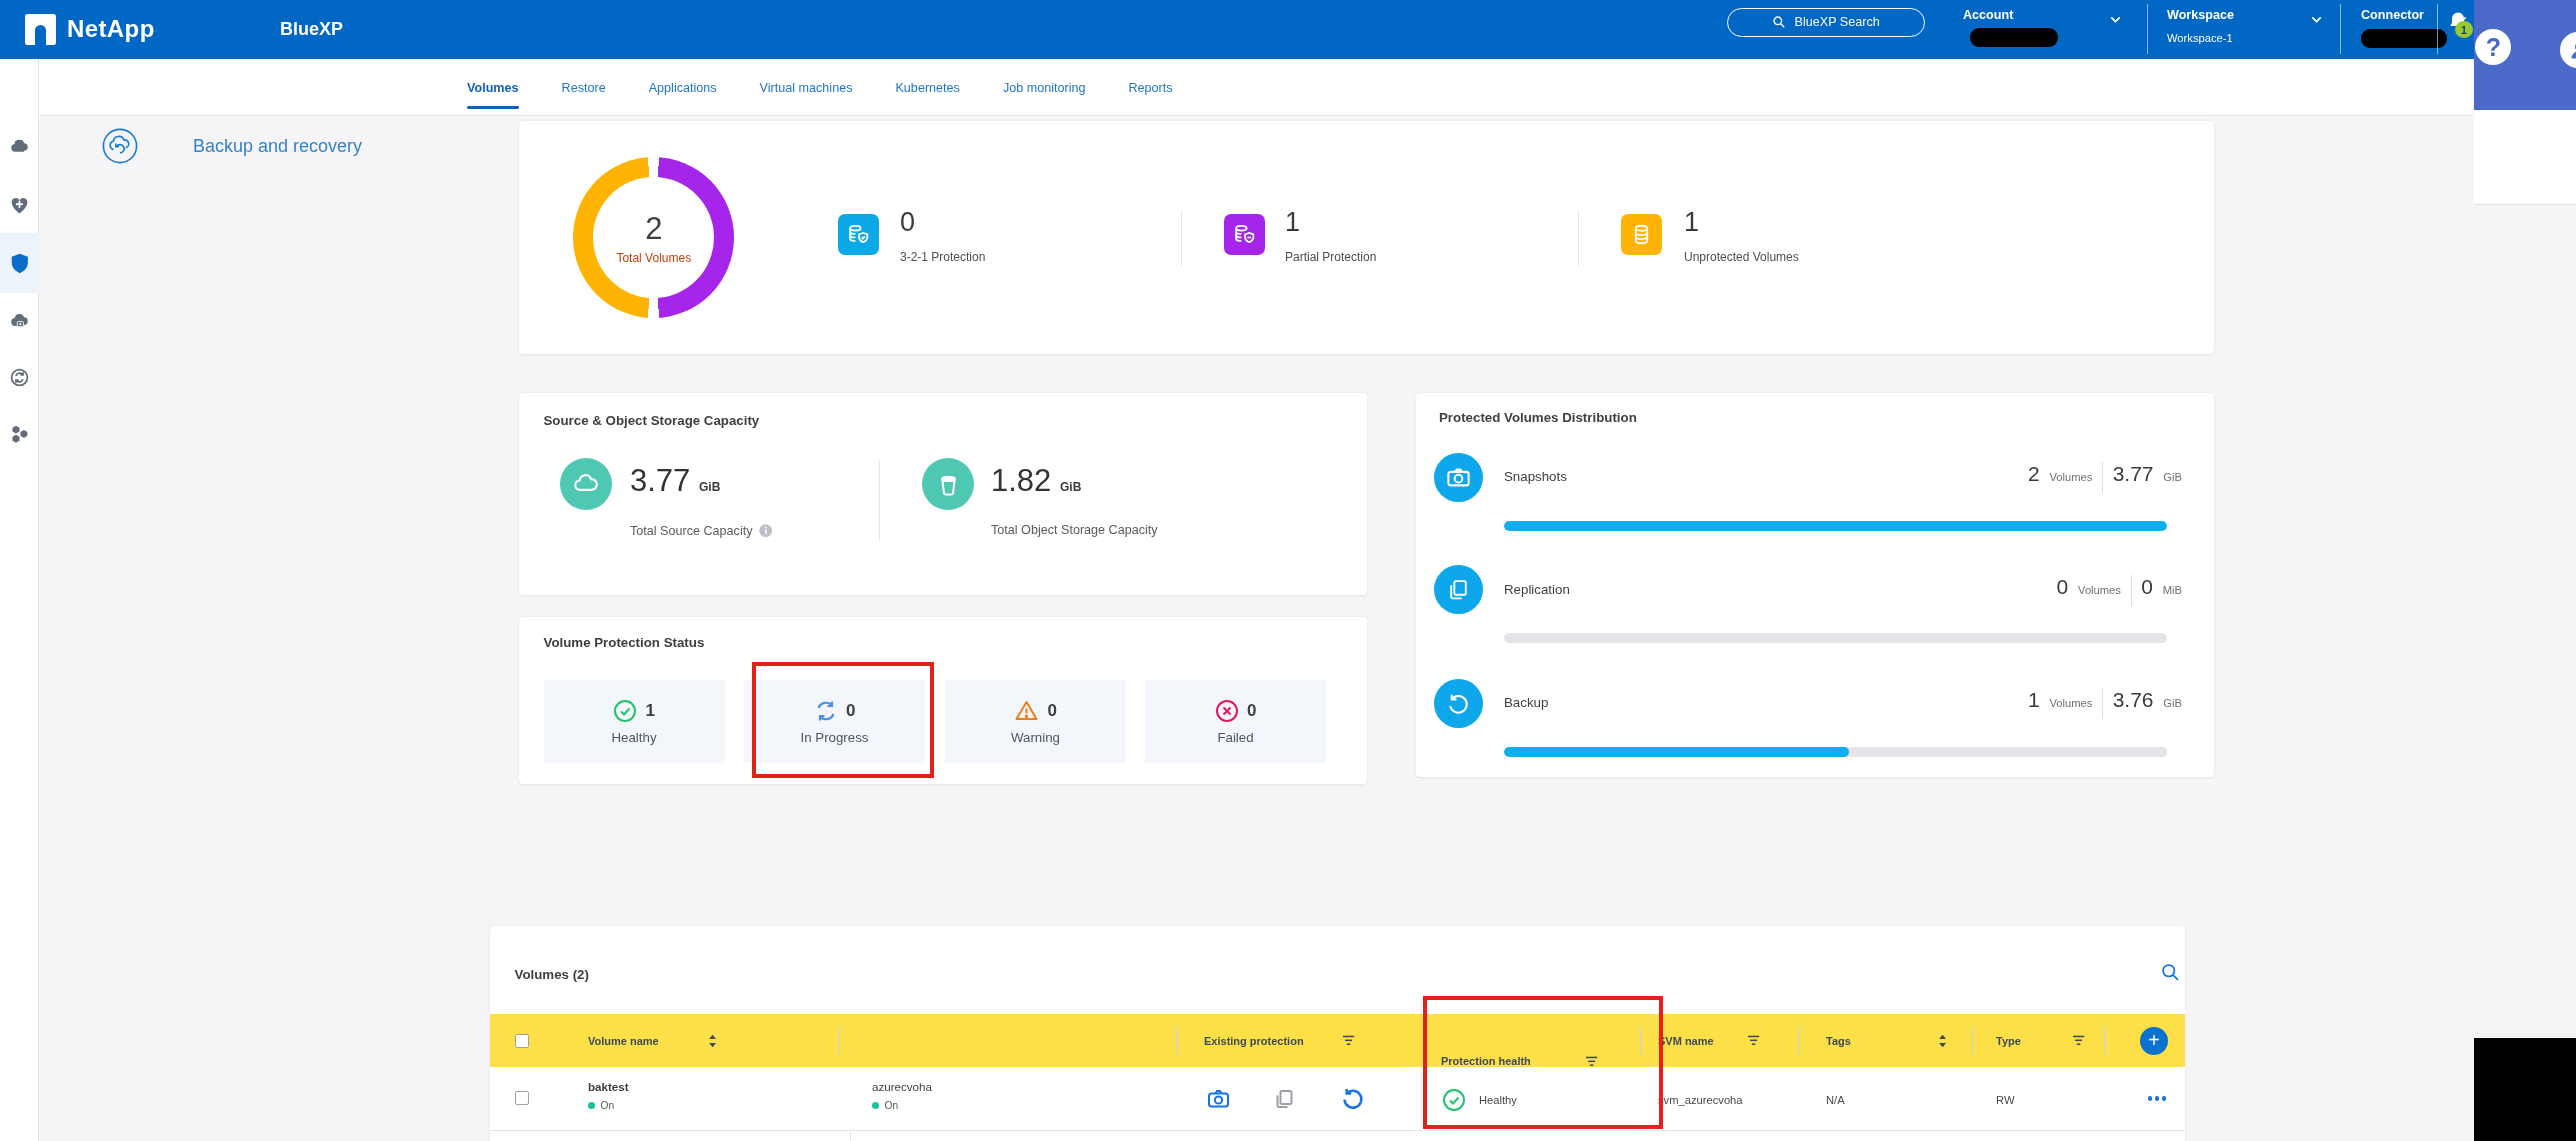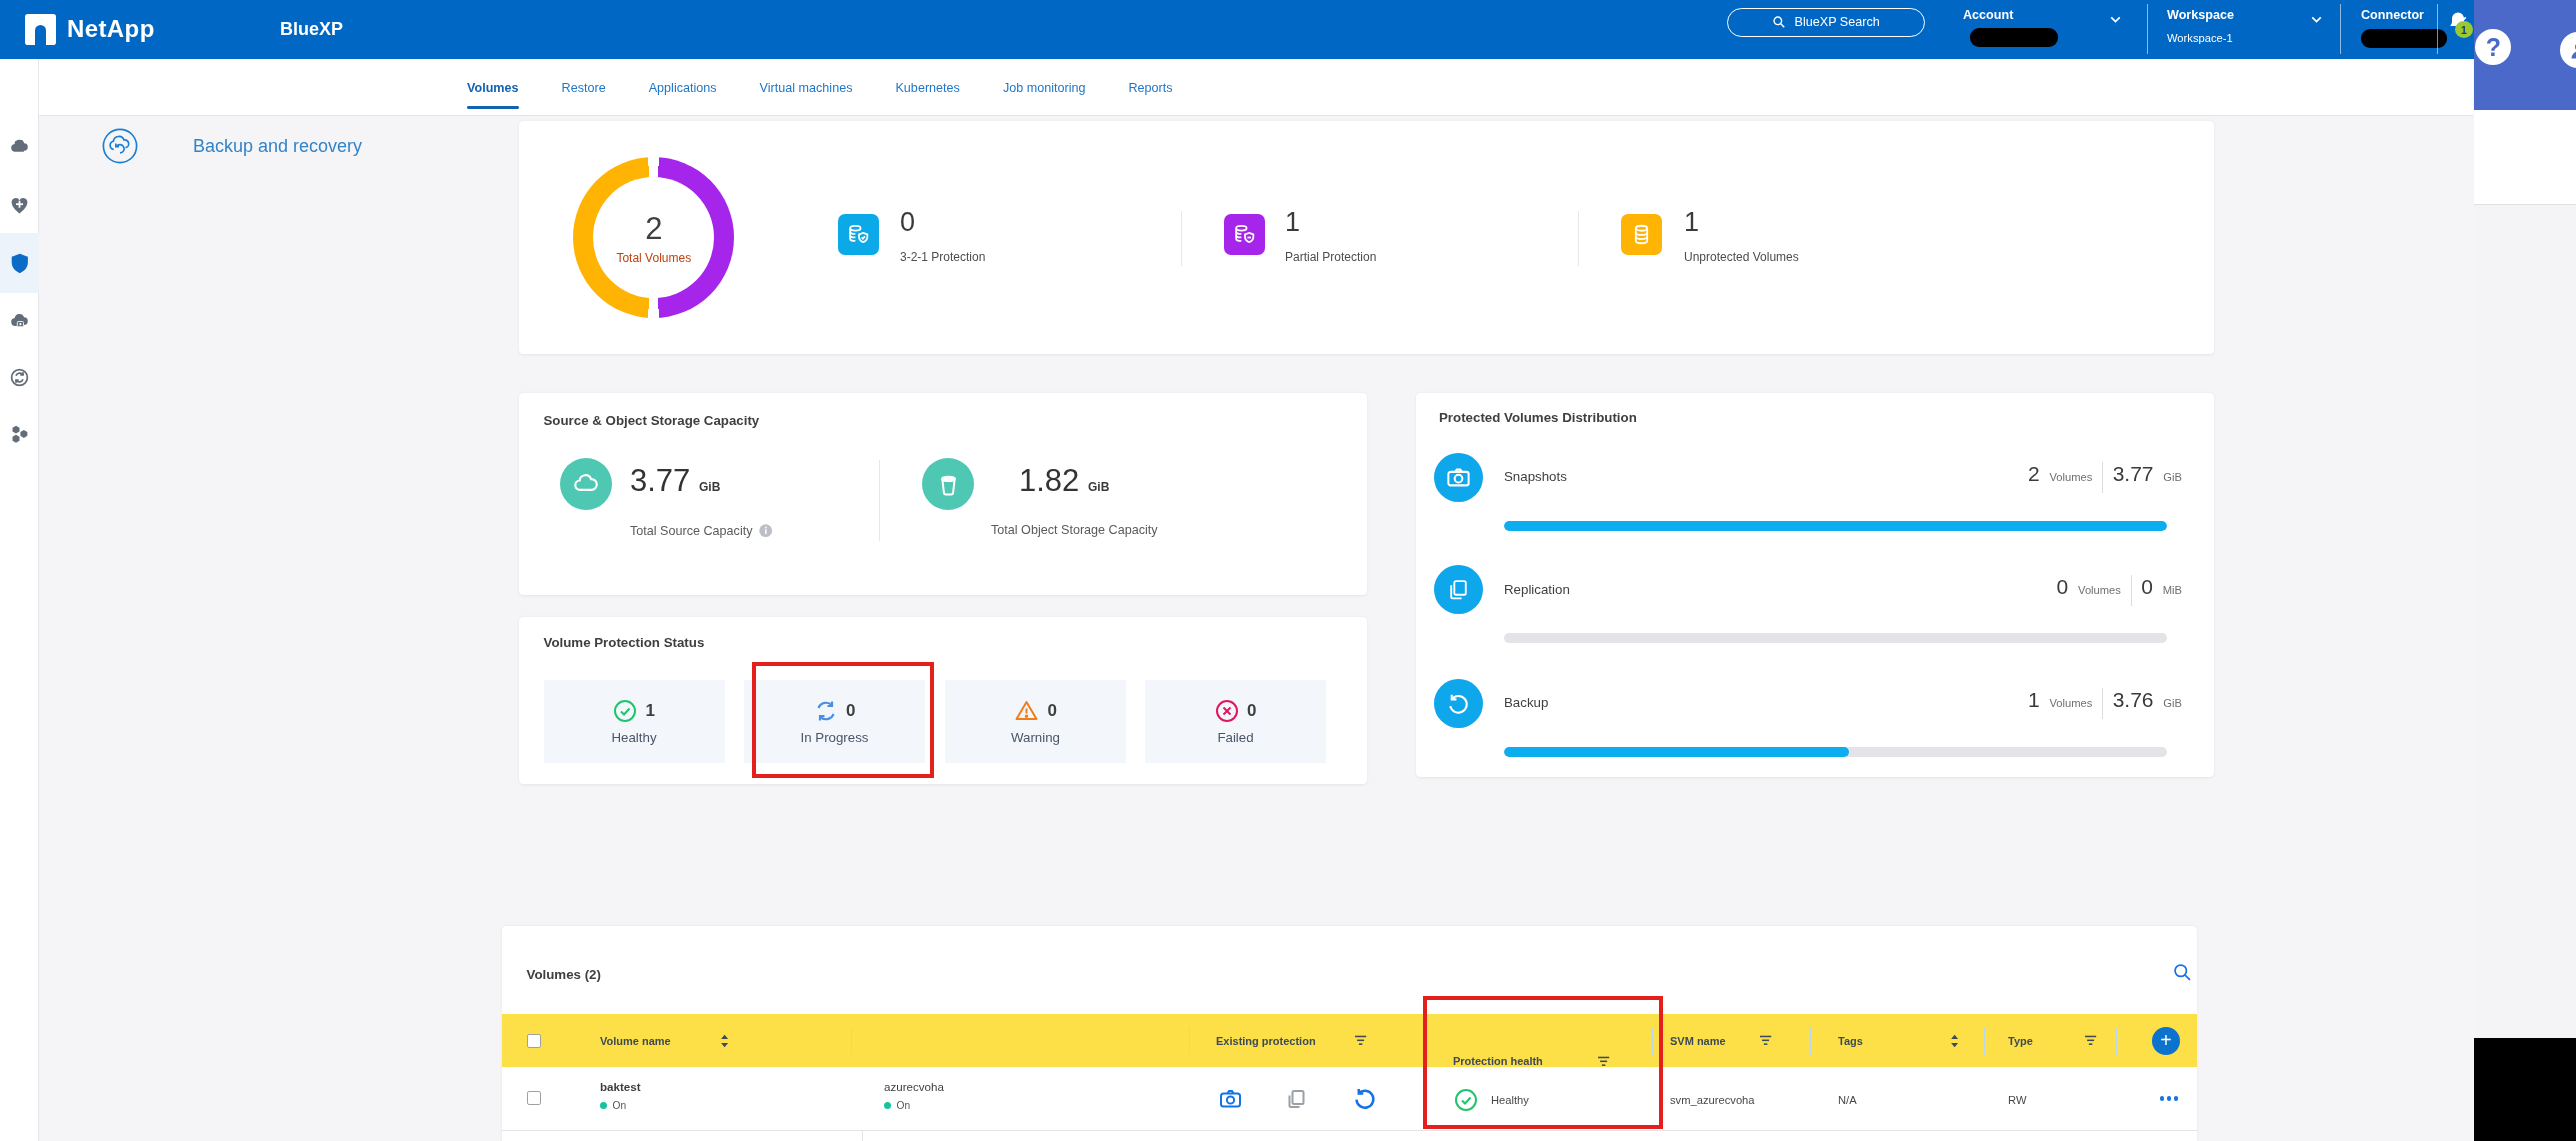--- a/index.html
+++ b/index.html
@@ -285,21 +285,21 @@
     </div>
 
     <div class="v-sep" style="left:360px; top:67px; height:81px;"></div>
 
     <div class="teal-circle" style="left:403px; top:65px;">
       <svg width="27" height="27" viewBox="0 0 24 24" fill="none" stroke="#fff" stroke-width="1.8">
           <path d="M6.5 7h11l-1.4 12.2a1.8 1.8 0 0 1-1.8 1.6H9.7a1.8 1.8 0 0 1-1.8-1.6L6.5 7z"></path>
           <ellipse cx="12" cy="7" rx="5.5" ry="1.9"></ellipse>
         </svg>
     </div>
-    <div class="cap-value" style="left:472px; top:70px;margin-left:28px;">
+    <div class="cap-value" style="left:472px; top:70px;">
       <span>1.82</span>
       <span class="cap-unit">GiB</span>
     </div>
     <div class="cap-label" style="left:472px; top:130px;">
       <span>Total Object Storage Capacity</span>
     </div>
   </section>
 
   <section class="card" style="left:1416px; top:393px; width:798px; height:384px;">
     <div class="card-title" style="position:absolute; left:23px; top:17px;">Protected Volumes Distribution</div>
@@ -412,21 +412,21 @@
             <line x1="8.5" y1="8.5" x2="15.5" y2="15.5"></line>
             <line x1="15.5" y1="8.5" x2="8.5" y2="15.5"></line>
           </svg>
         <span class="status-count">0</span>
       </div>
       <div class="status-label">Failed</div>
     </div>
   </section>
 
 
-  <section class="card" style="left:502px; top:926px; width:1695px; height:216px; border-radius:4.2px 4.2px 0 0;">
+  <section class="card" style="left:490px; top:926px; width:1695px; height:216px; border-radius:4.2px 4.2px 0 0;">
     <div class="card-title" style="position:absolute; left:24.5px; top:41px;">Volumes (2)</div>
     <svg style="position:absolute; left:1670px; top:36px;" width="21" height="21" viewBox="0 0 24 24" fill="none" stroke="#1473E6" stroke-width="2">
         <circle cx="10" cy="10" r="6.5"></circle>
         <line x1="15" y1="15" x2="20.5" y2="20.5"></line>
       </svg>
 
     <div class="tbl-header-row">
       <div class="checkbox" style="position:absolute; left:25px; top:19.6px;"></div>
 
       <div class="th" style="left:98px;">

